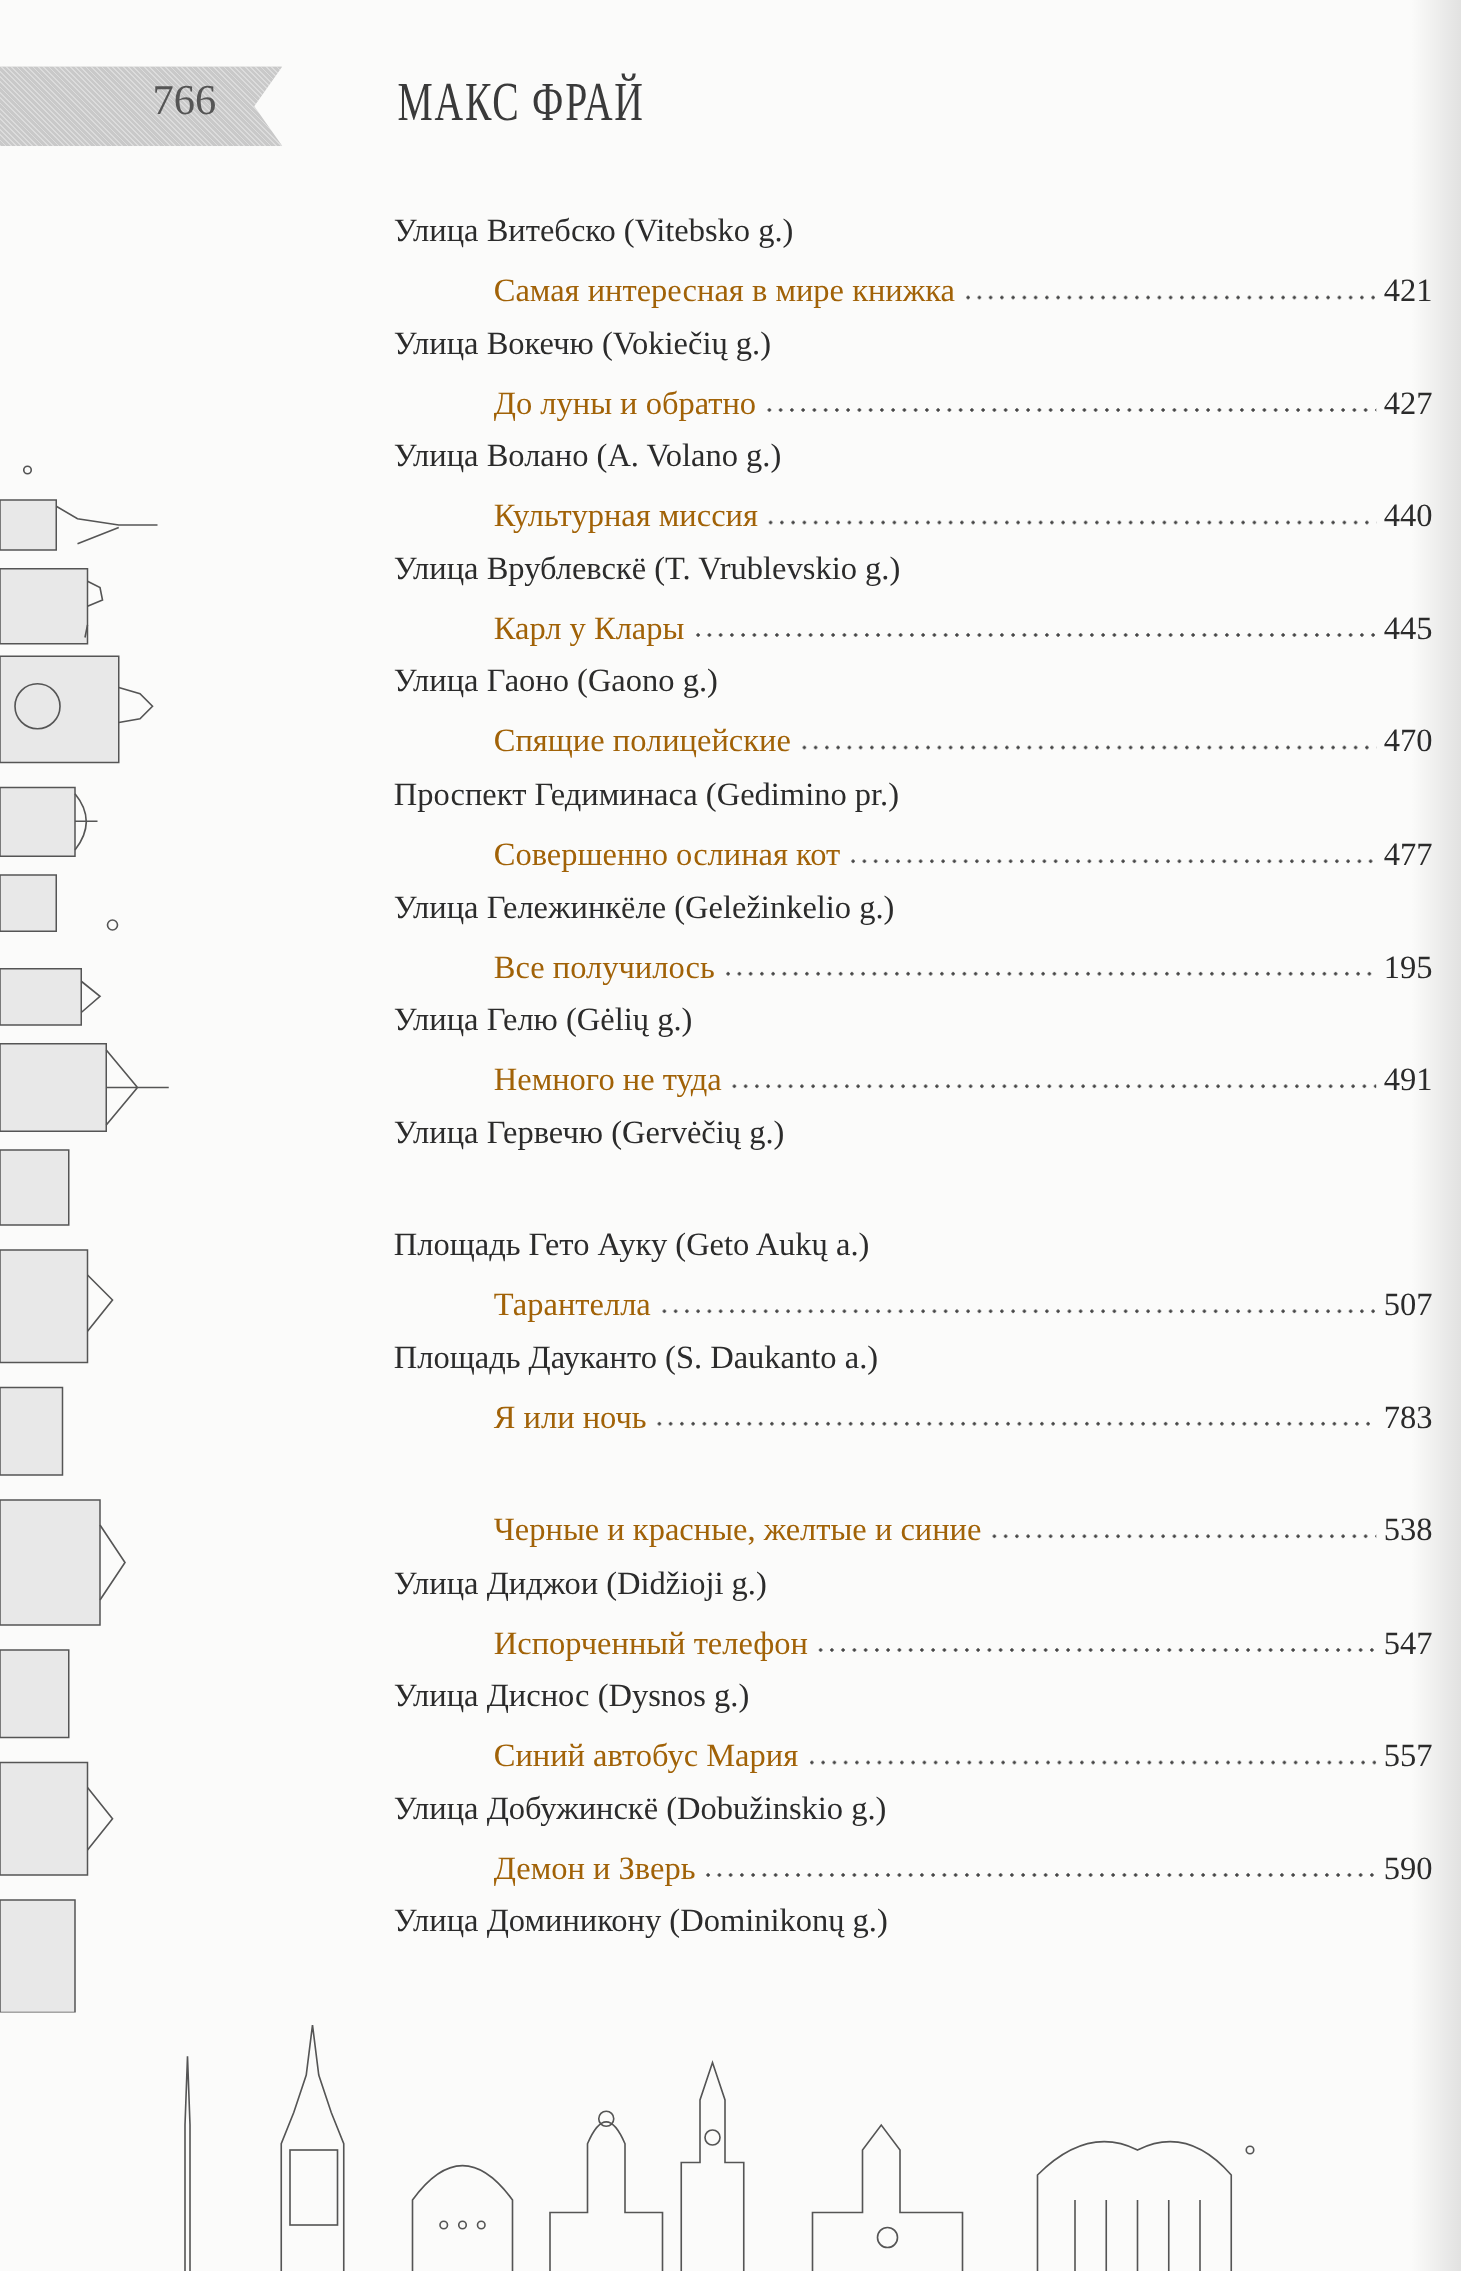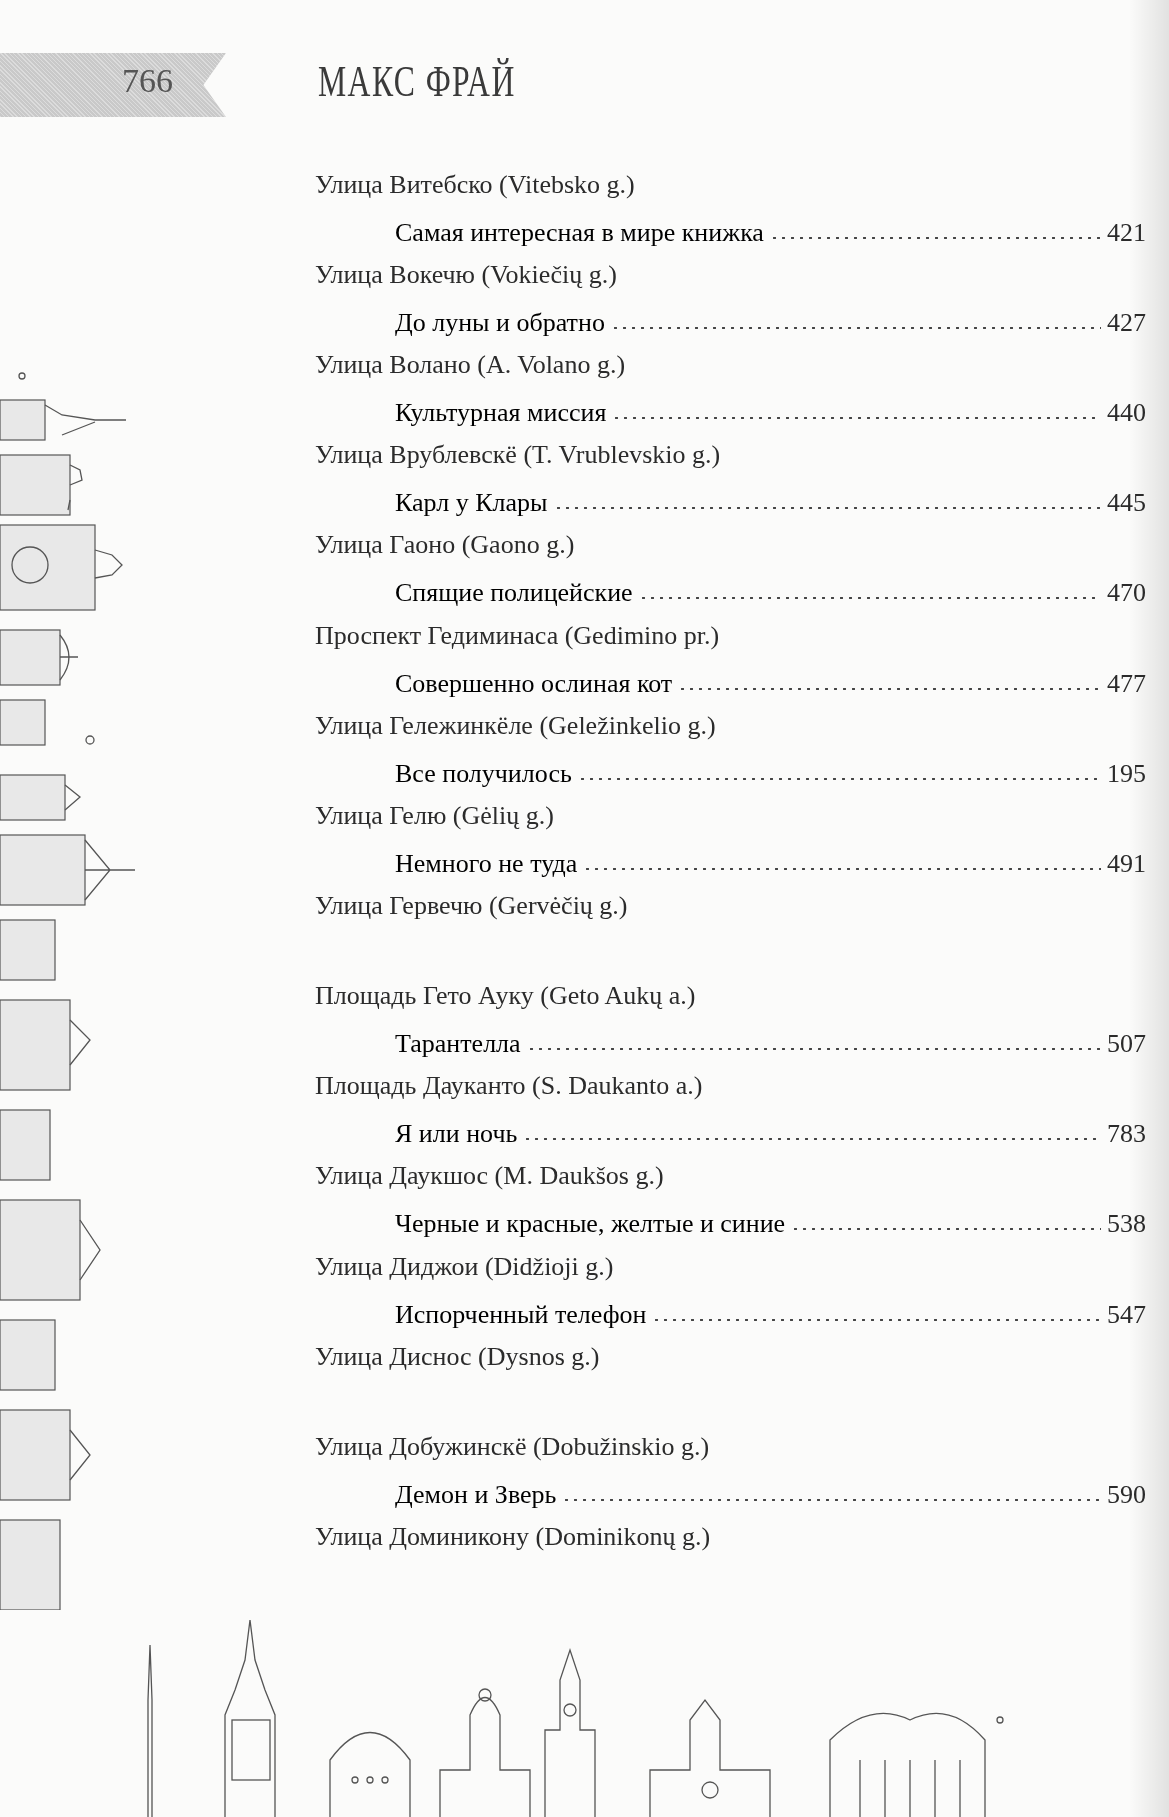--- a/index.html
+++ b/index.html
@@ -32,21 +32,21 @@
   .toc { position:absolute; left:0; top:0; width:1169px; }
   .entry { position:absolute; left:0; width:958px; height:90px; }
   .street {
     position:absolute; left:315px; top:0; font-size:26px; color:#2b2b2b;
     white-space:nowrap;
   }
   .chapter-row {
     position:absolute; left:395px; top:45px; width:751px; height:34px;
     display:flex; align-items:baseline;
   }
-  .chapter-title { font-size:26px; white-space:nowrap; color:#000000; }
+  .chapter-title { font-size:26px; white-space:nowrap; color:#a16207; }
   .leader {
     flex:1; margin:0 6px; height:26px;
     background-image:radial-gradient(circle, #444 1.1px, rgba(0,0,0,0) 1.5px);
     background-size:9px 6px; background-repeat:repeat-x; background-position:0 20px;
   }
   .page-num { font-size:26px; white-space:nowrap; color:#2b2b2b; }
   .left-art {
     position:absolute; left:0; top:360px; width:140px; height:1250px;
   }
   .bottom-art {
@@ -142,37 +142,41 @@
   </div>
   <div class="entry" style="top:1071px">
     <div class="street">Площадь Дауканто (S. Daukanto a.)</div>
     <div class="chapter-row">
       <span class="chapter-title">Я или ночь</span>
       <span class="leader"></span>
       <span class="page-num">783</span>
     </div>
   </div>
   <div class="entry" style="top:1161px">
-    <div class="street">Улица Даукшос (M. Daukšos g.)</div>
     <div class="chapter-row">
       <span class="chapter-title">Черные и красные, желтые и синие</span>
       <span class="leader"></span>
       <span class="page-num">538</span>
     </div>
   </div>
   <div class="entry" style="top:1252px">
     <div class="street">Улица Диджои (Didžioji g.)</div>
     <div class="chapter-row">
       <span class="chapter-title">Испорченный телефон</span>
       <span class="leader"></span>
       <span class="page-num">547</span>
     </div>
   </div>
   <div class="entry" style="top:1342px">
     <div class="street">Улица Диснос (Dysnos g.)</div>
+    <div class="chapter-row">
+      <span class="chapter-title">Синий автобус Мария</span>
+      <span class="leader"></span>
+      <span class="page-num">557</span>
+    </div>
   </div>
   <div class="entry" style="top:1432px">
     <div class="street">Улица Добужинскё (Dobužinskio g.)</div>
     <div class="chapter-row">
       <span class="chapter-title">Демон и Зверь</span>
       <span class="leader"></span>
       <span class="page-num">590</span>
     </div>
   </div>
   <div class="entry" style="top:1522px">

